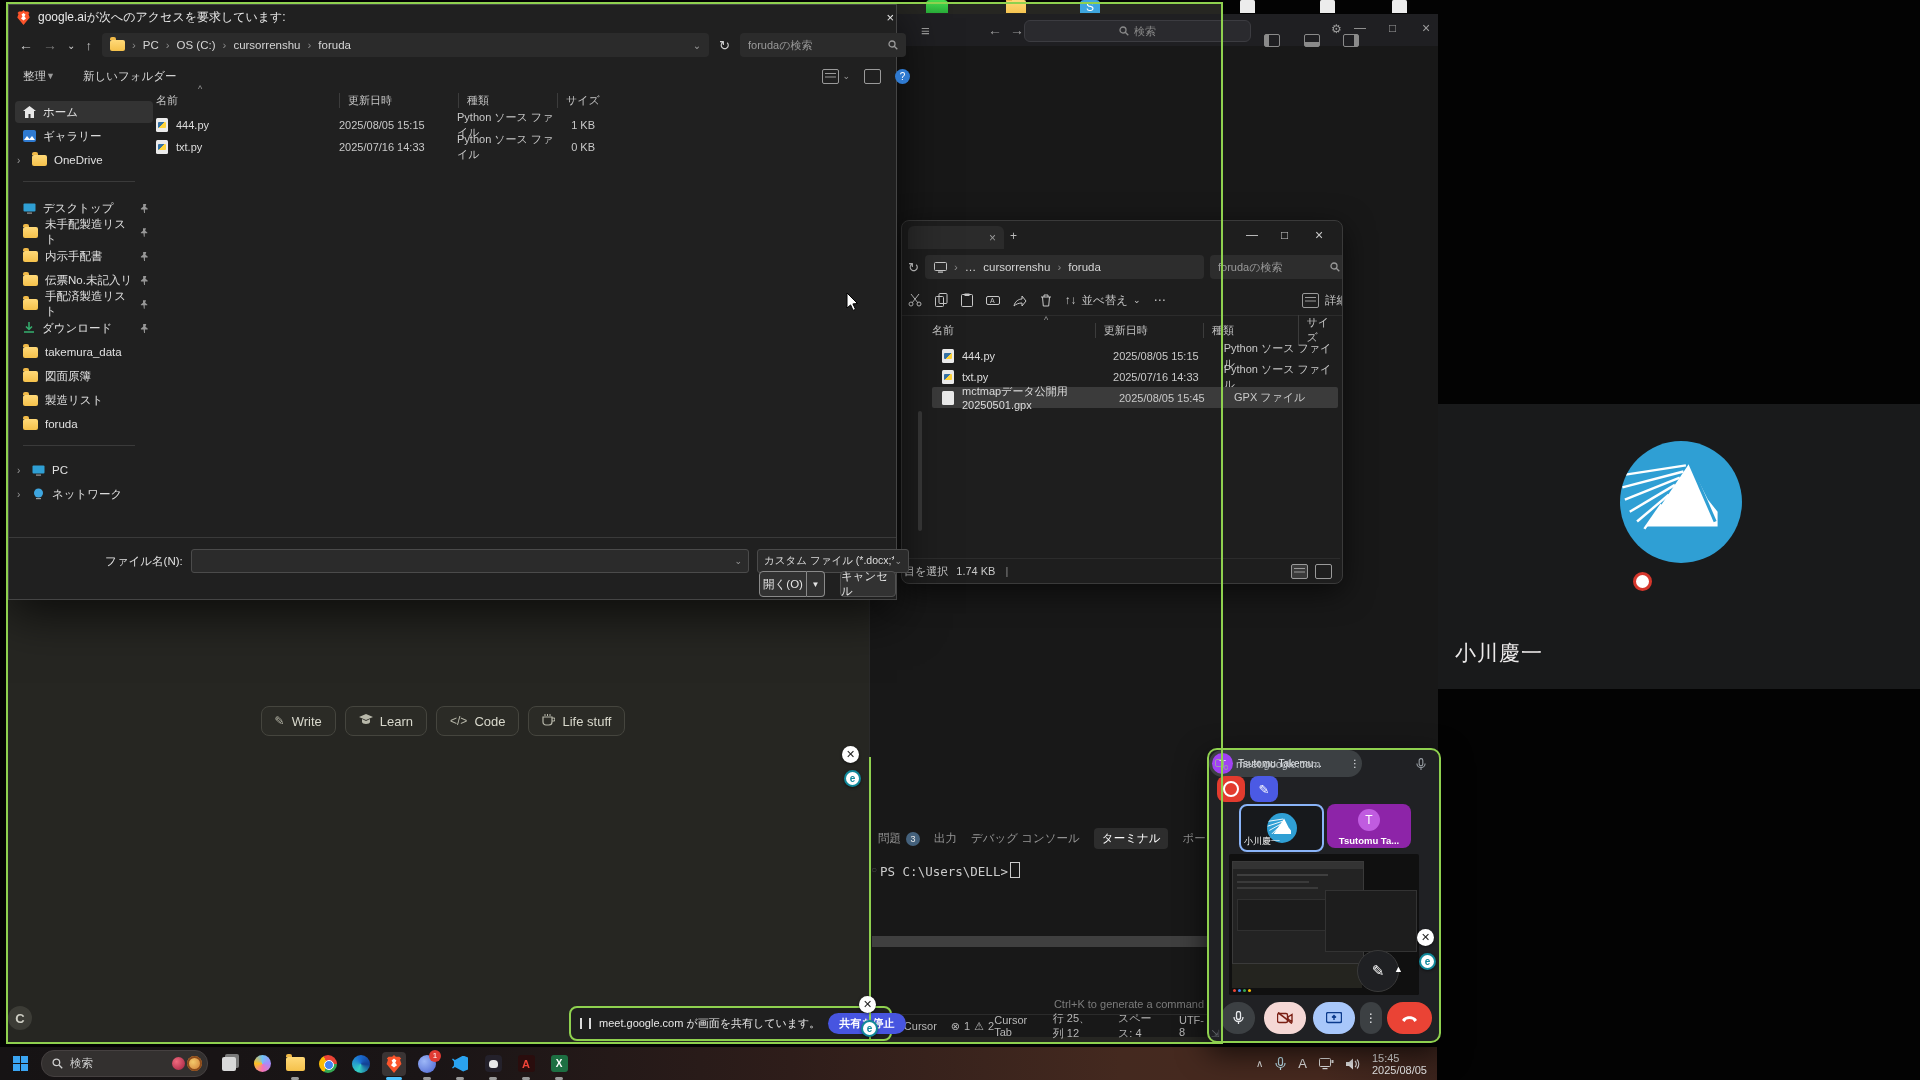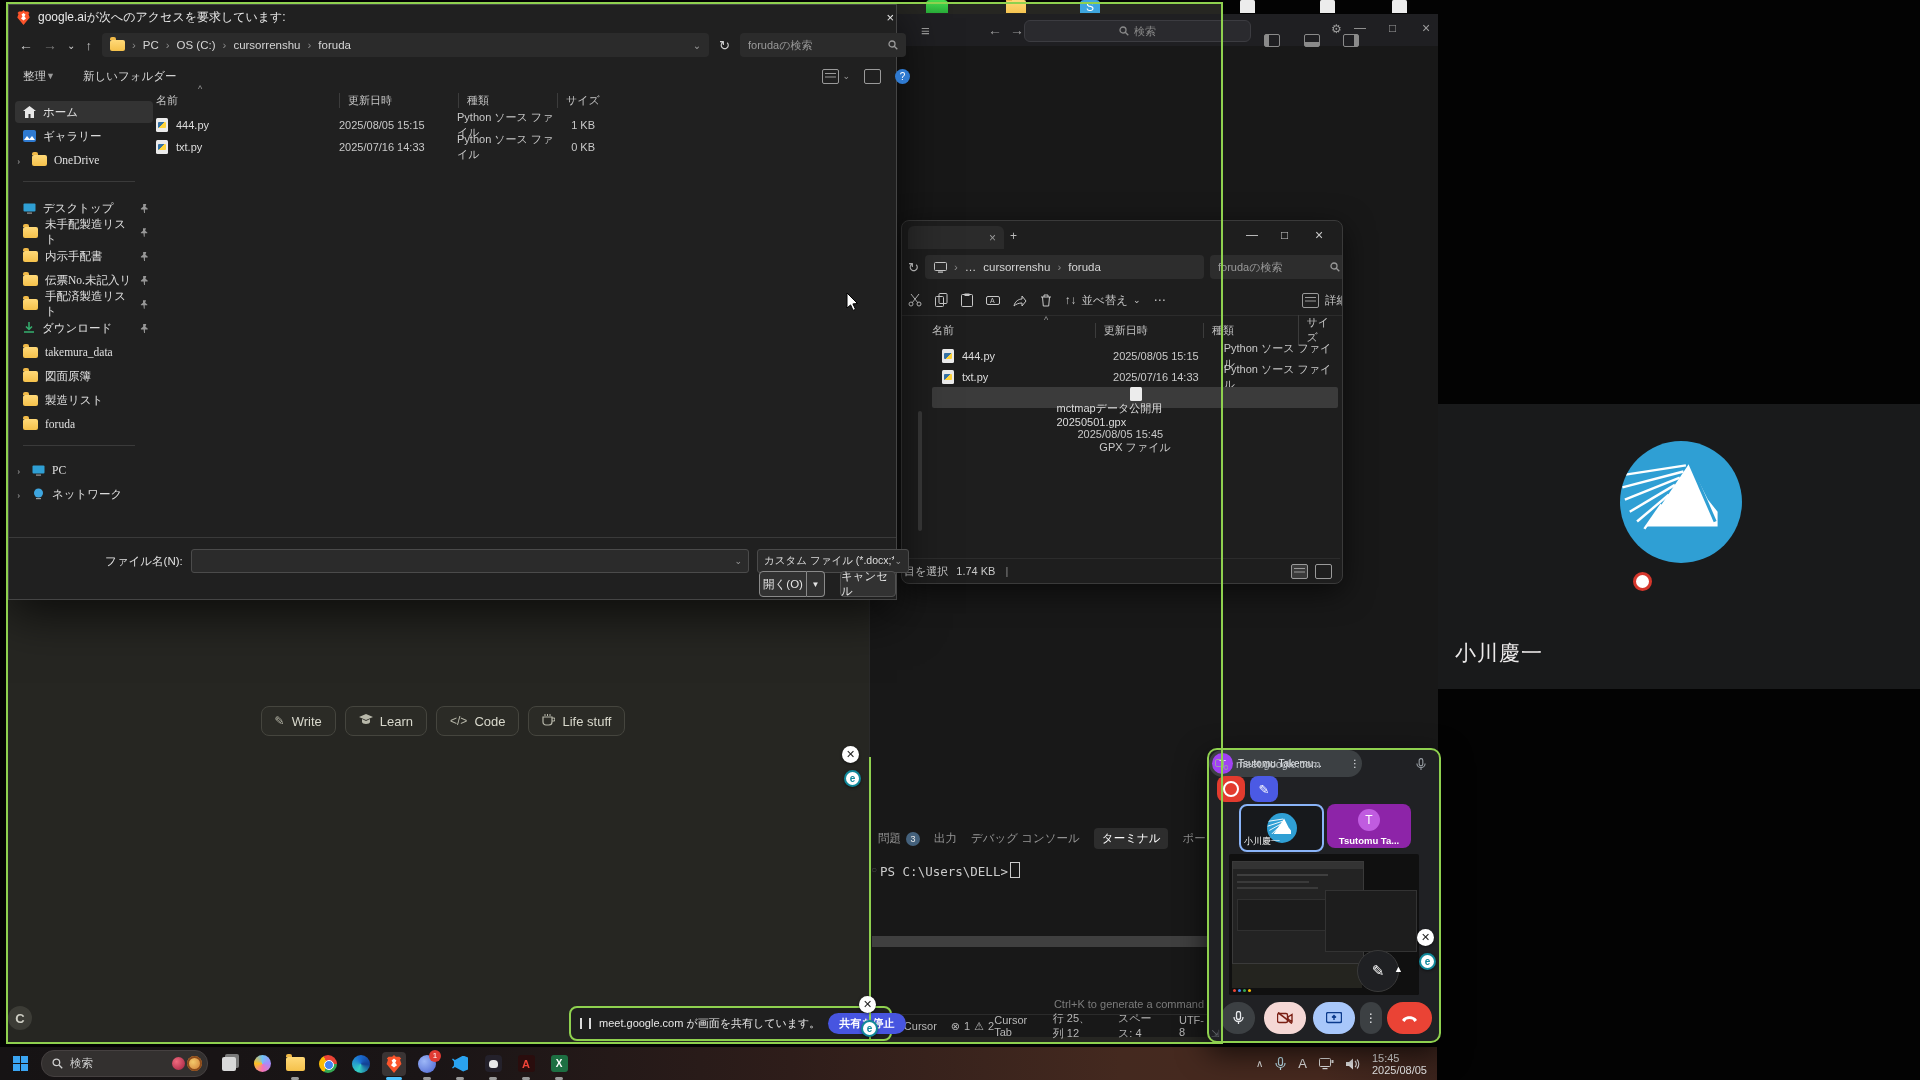--- a/index.html
+++ b/index.html
@@ -44,33 +44,33 @@
 
   
   .exp-win{left:901px;top:220px;width:440px;height:362px;background:#1e1e1e;border:1px solid #3a3a3a;border-radius:8px;box-shadow:0 8px 30px rgba(0,0,0,.6);overflow:hidden;}
   .exp-tab{left:6px;top:5px;width:96px;height:23px;background:#2b2b2b;border-radius:6px 6px 0 0;color:#bbb;}
   .exp-addr{left:0;top:30px;width:440px;height:32px;gap:6px;padding:0 6px;}
   .pill{background:#2d2d2d;border-radius:4px;height:24px;display:flex;align-items:center;}
   .crumb{color:#d5d5d5;font-size:11.5px;}
   .exp-toolbar{left:0;top:64px;width:440px;height:30px;padding:0 6px;gap:13px;color:#c8c8c8;border-bottom:1px solid #2c2c2c;}
   .exp-head{left:30px;top:100px;width:406px;height:18px;color:#c5c5c5;font-size:11px;}
   .exp-row{left:30px;width:406px;height:21px;font-size:11px;color:#dcdcdc;}
-  .exp-row.sel{background:#3b3b3b;border-radius:2px;flex-direction:column;}
+  .exp-row.sel{background:#3b3b3b;border-radius:2px;}
   .exp-status{left:0;bottom:0;width:438px;height:24px;color:#c8c8c8;font-size:11px;border-top:1px solid #2c2c2c;}
   .vw-ic{width:15px;height:13px;border:1px solid #9a9a9a;border-radius:2px;margin-left:7px;position:relative;}
   .vw-ic.lines::before{content:"";position:absolute;left:2px;right:2px;top:3px;height:1.5px;background:#9a9a9a;box-shadow:0 3.5px 0 #9a9a9a;}
 
   
   .dlg{left:8px;top:4px;width:887px;height:594px;background:#202020;border:1px solid #454545;box-shadow:0 14px 46px rgba(0,0,0,.7);}
   .dlg-title{left:0;top:0;width:100%;height:24px;color:#e8e8e8;font-size:12px;gap:8px;padding-left:8px;}
   .dlg-nav{left:0;top:24px;width:100%;height:32px;gap:10px;padding:0 10px;color:#cfcfcf;}
   .addr-bar{flex:1;height:24px;background:#2b2b2b;border-radius:4px;padding:0 8px;gap:7px;}
   .dlg-search{width:150px;height:24px;background:#2b2b2b;border-radius:4px;color:#9a9a9a;font-size:11px;padding:0 8px;justify-content:space-between;}
   .dlg-toolbar{left:0;top:58px;width:100%;height:26px;padding:0 14px;gap:28px;color:#d5d5d5;font-size:11.5px;}
-  .sb{left:6px;top:88px;width:132px;bottom:62px;font-size:11.5px;color:#e0e0e0;font-family:Liberation Serif, serif;}
+  .sb{left:6px;top:88px;width:132px;bottom:62px;font-size:11.5px;color:#e0e0e0;}
   .sb-row{position:absolute;left:0;width:130px;height:22px;display:flex;align-items:center;gap:7px;padding-left:8px;border-radius:4px;}
   .sb-row .chev{color:#9a9a9a;width:8px;margin-left:-6px;font-size:10px;}
   .sb-pin{margin-left:auto;margin-right:4px;opacity:.8;}
   .sb-div{position:absolute;left:8px;width:112px;border-top:1px solid #3a3a3a;}
   .folder{width:15px;height:11px;background:linear-gradient(#ffd978,#f5c14b);border-radius:2px;position:relative;flex:none;}
   .folder::before{content:"";position:absolute;left:0;top:-2.5px;width:6px;height:3px;background:#f0b947;border-radius:2px 2px 0 0;}
   .dlg-head{left:147px;top:86px;width:540px;height:18px;color:#c5c5c5;font-size:11px;}
   .dlg-row{left:147px;width:640px;height:21px;font-size:11px;color:#dcdcdc;}
   .doc-ic{width:12px;height:14px;background:#ececec;border-radius:1.5px;position:relative;flex:none;}
   .doc-ic.py::before{content:"";position:absolute;left:2px;top:4px;width:8px;height:6px;background:linear-gradient(135deg,#3572a5 50%,#ffd43b 50%);border-radius:1px;}

